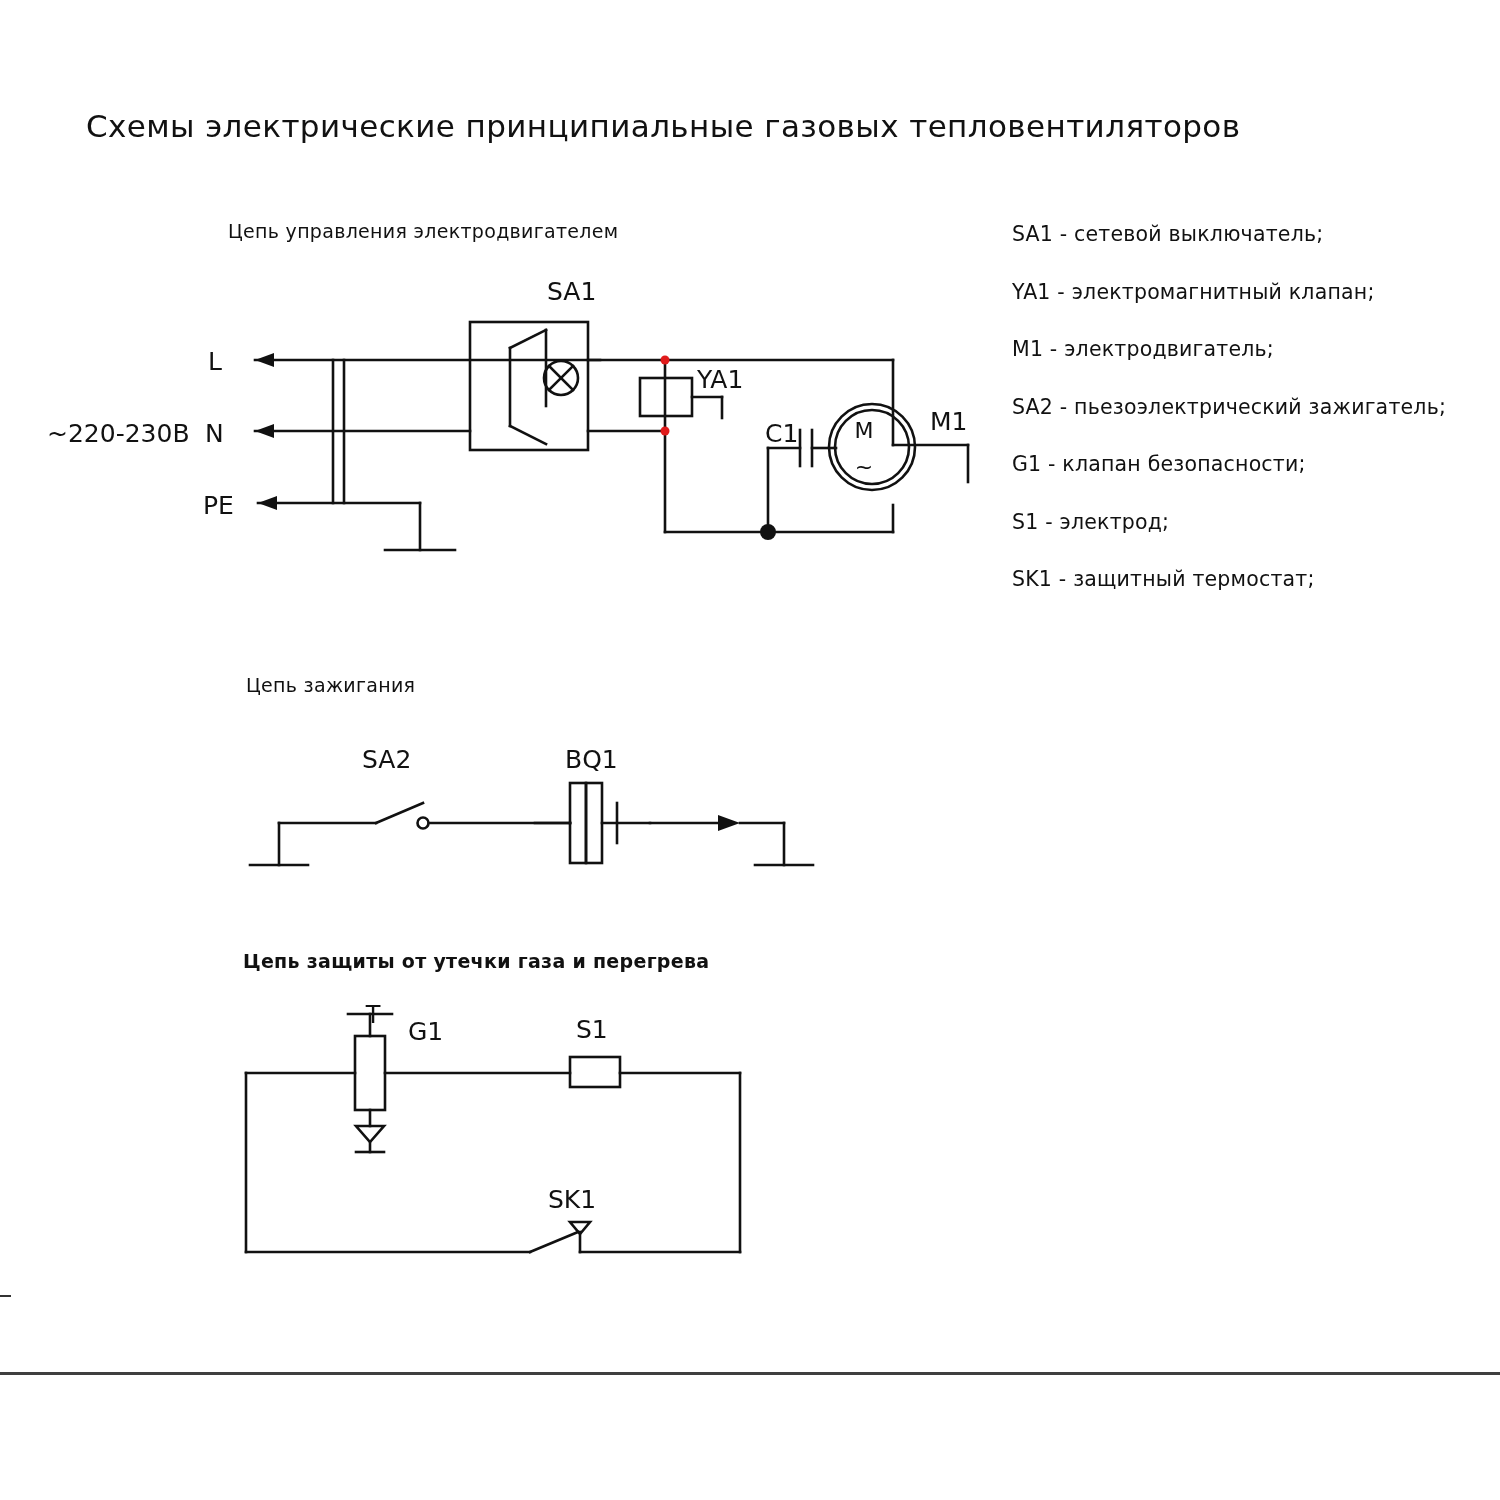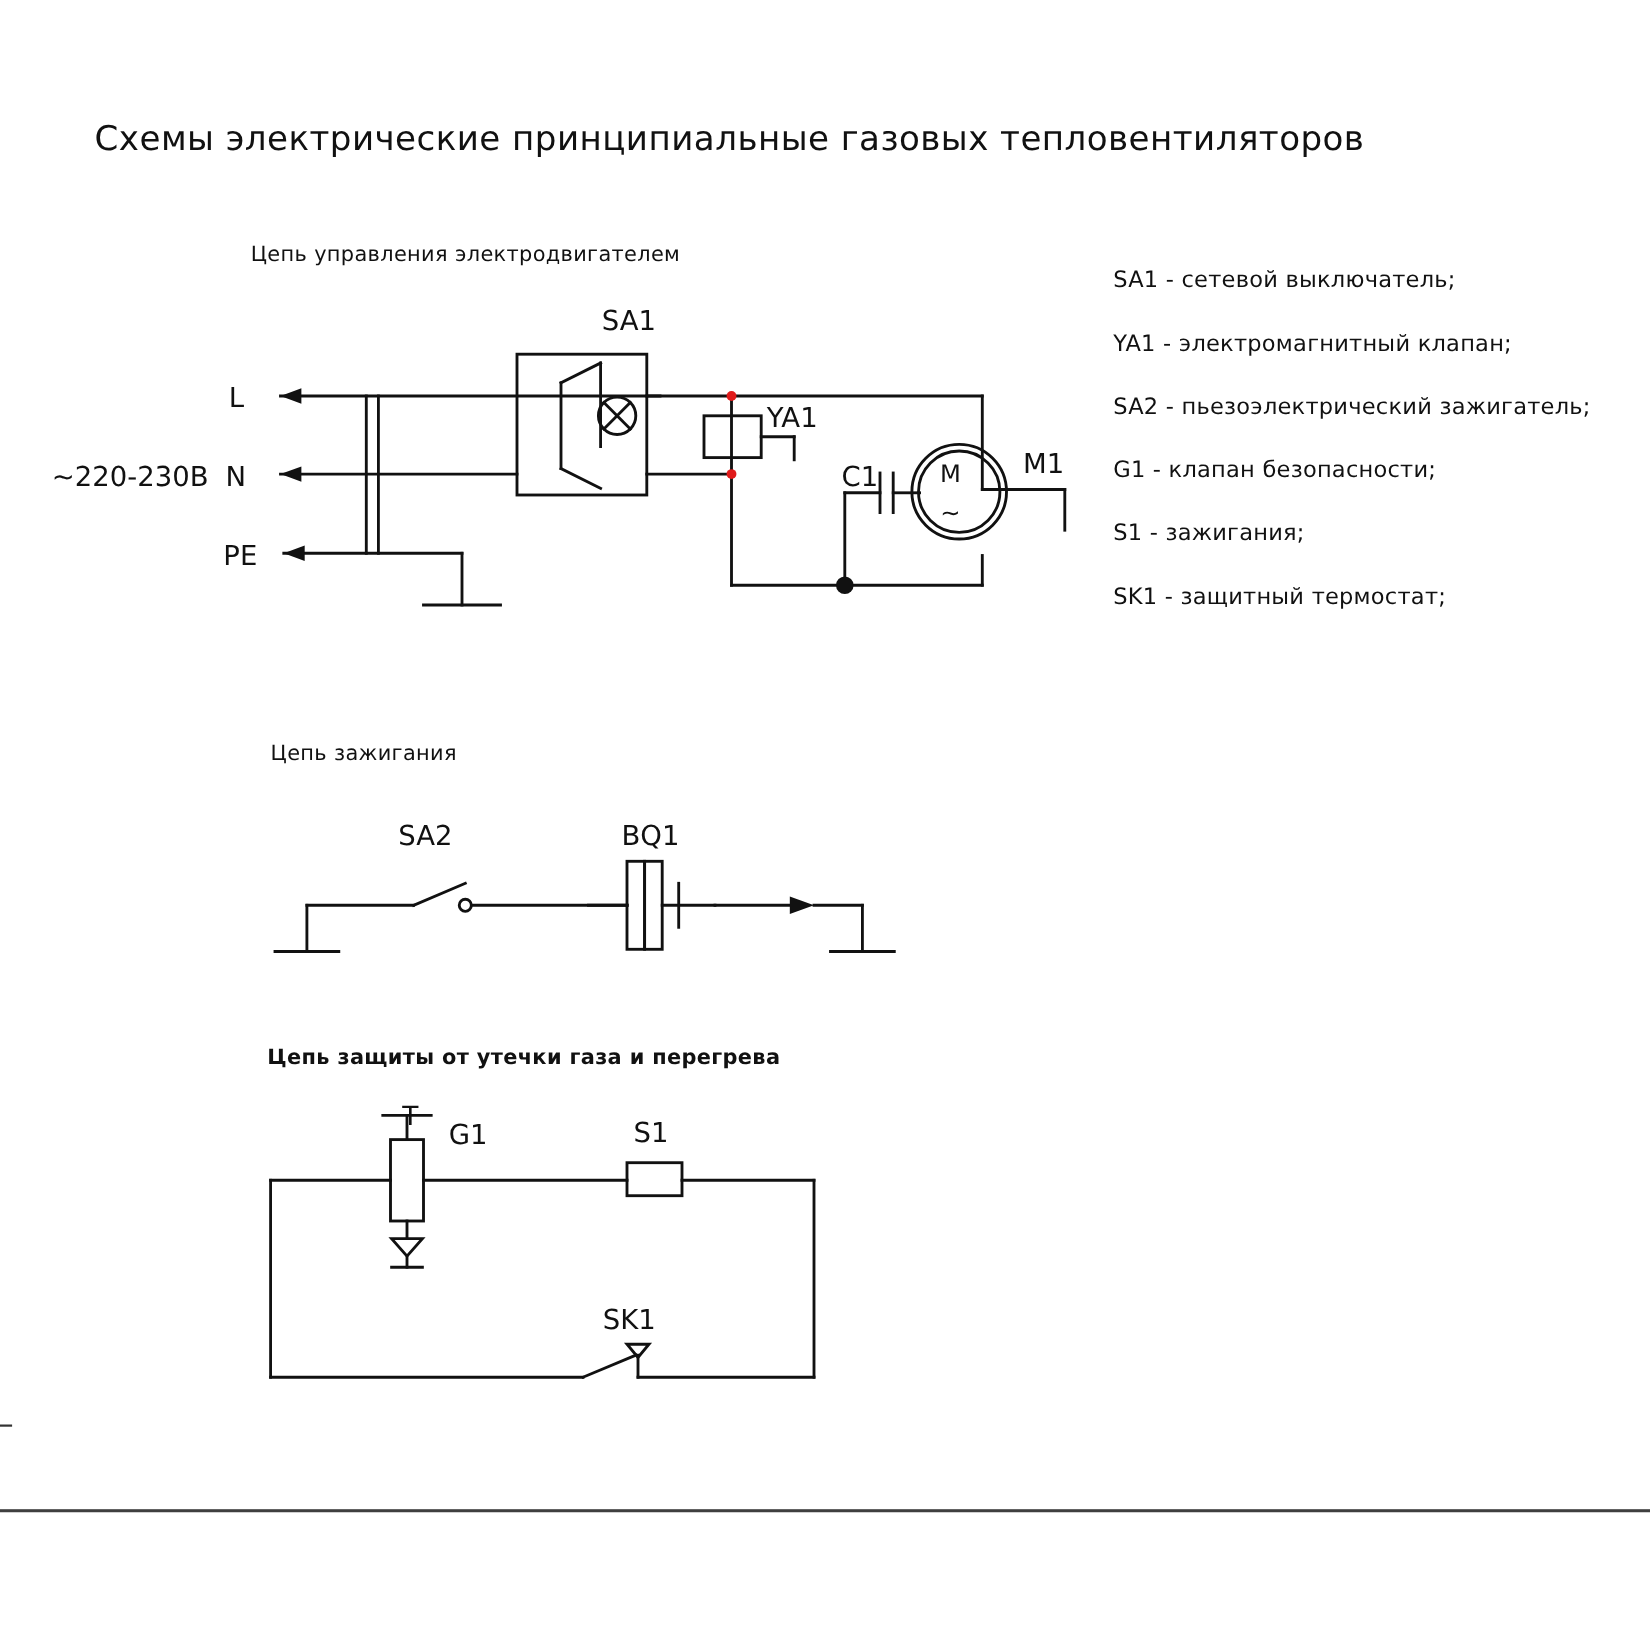--- a/index.html
+++ b/index.html
@@ -51,21 +51,20 @@
     top: 224px;
     width: 470px;
   }
   .legend-item {
     font-size: 20.5px;
     line-height: 1.0;
     margin-bottom: 37px;
     white-space: nowrap;
     font-family: "DejaVu Sans", sans-serif;
     letter-spacing: 0.2px;
-    margin-top: 20px;
   }
 
   
   .schematic {
     position: absolute;
     left: 0; top: 0;
   }
   svg text {
     font-family: "DejaVu Sans", sans-serif;
     fill: #111;
@@ -240,23 +239,24 @@
     </g>
     <text x="193" y="23" font-size="24" text-anchor="middle">T</text>
     <text x="228" y="40" font-size="25">G1</text>
     <text x="396" y="38" font-size="25">S1</text>
     <text x="368" y="208" font-size="25">SK1</text>
   </svg>
 
   <div class="legend">
     <div class="legend-item">SA1 - сетевой выключатель;</div>
     <div class="legend-item">YA1 - электромагнитный клапан;</div>
+    <div class="legend-item">M1 - электродвигатель;</div>
     <div class="legend-item">SA2 - пьезоэлектрический зажигатель;</div>
     <div class="legend-item">G1 - клапан безопасности;</div>
-    <div class="legend-item">S1 - зажигания;</div>
+    <div class="legend-item">S1 - электрод;</div>
     <div class="legend-item">SK1 - защитный термостат;</div>
   </div>
 
   <div class="footer-rule"></div>
   <div class="footer">
     
     
   </div>
 
 </div>

